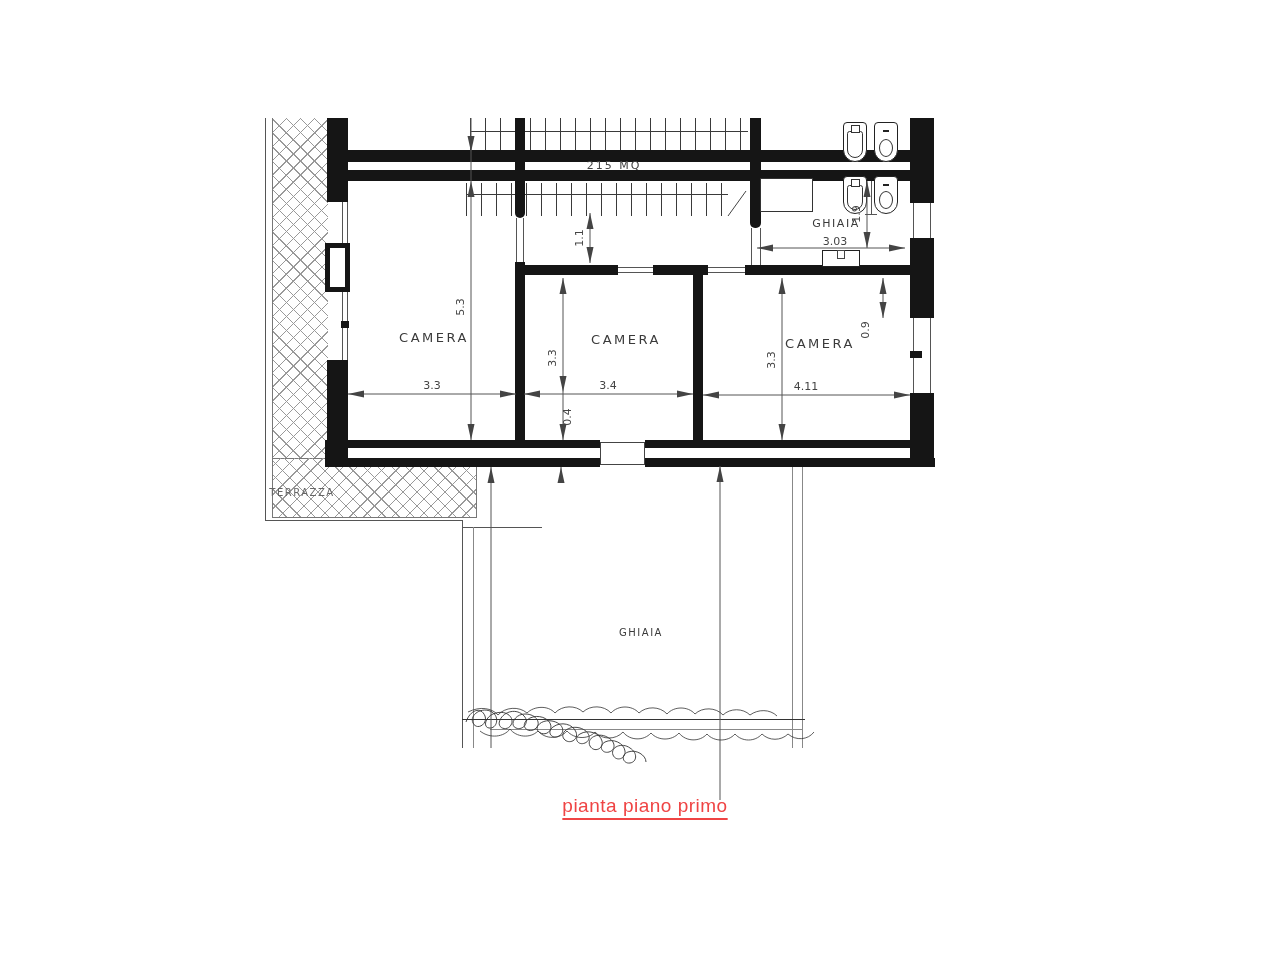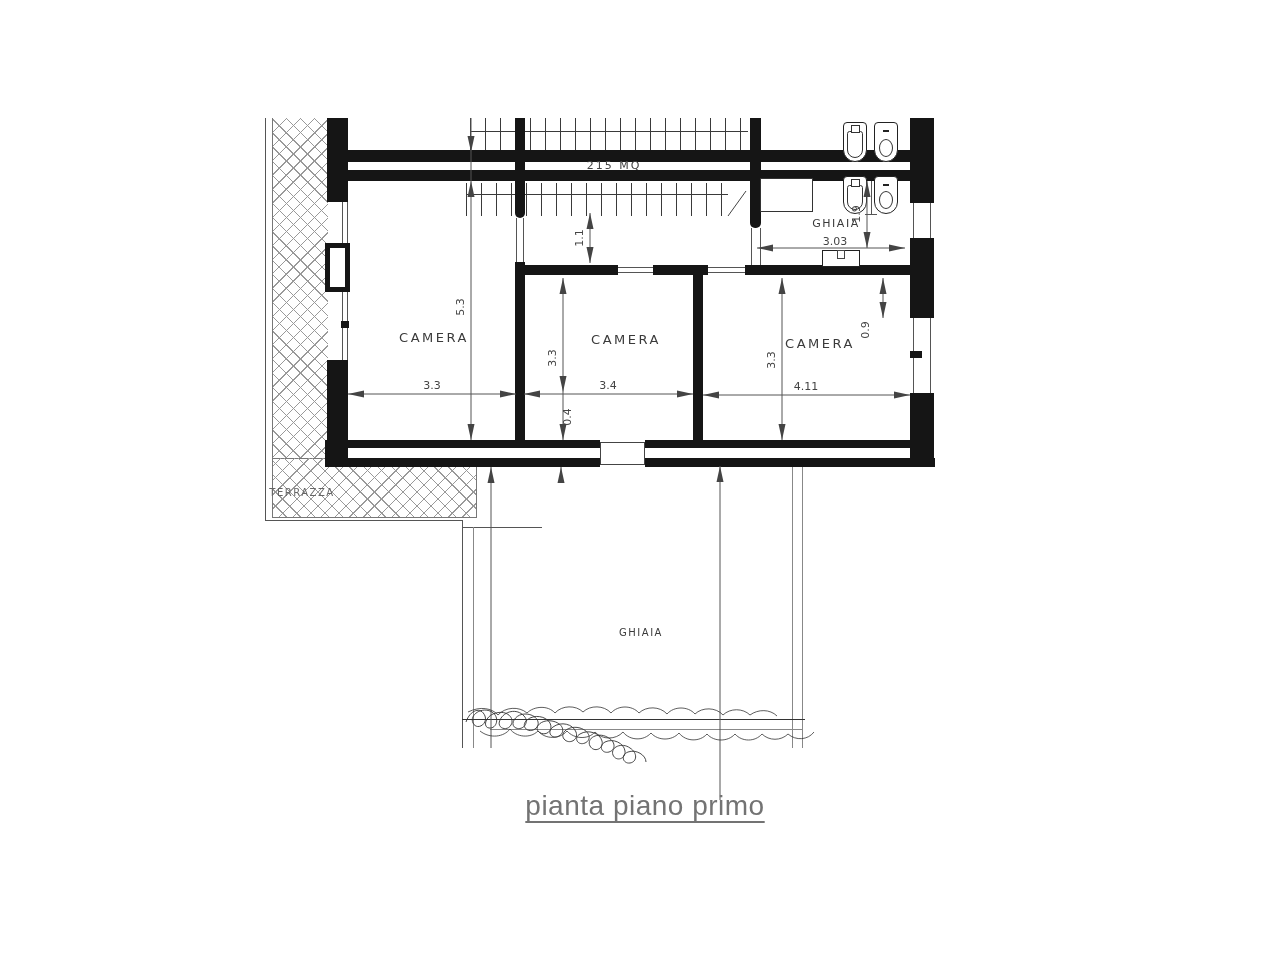--- a/index.html
+++ b/index.html
@@ -20,21 +20,21 @@
      letter-spacing:1.5px;white-space:nowrap;}
   .fix{position:absolute;width:24px;background:#fff;border:1.5px solid #222;
      border-radius:4px 4px 12px 12px;box-sizing:border-box;}
   .fix-in{position:absolute;left:3px;right:3px;top:8px;bottom:3px;border:1px solid #333;
      border-radius:3px 3px 9px 9px;}
   .fix-tap{position:absolute;left:50%;top:2px;width:7px;height:6px;margin-left:-4px;border:1px solid #333;background:#fff;}
   .fix-bowl{position:absolute;left:50%;bottom:4px;width:12px;height:16px;margin-left:-7px;border:1px solid #333;border-radius:50%;}
   .fix-dash{position:absolute;left:50%;top:7px;width:6px;height:2px;margin-left:-3px;background:#222;}
   .whitebox{position:absolute;background:#fff;border:1px solid #444;box-sizing:border-box;}
   #title{position:absolute;left:645px;top:806px;transform:translate(-50%,-50%);
-     color:#737373;font-size:28px;letter-spacing:0.5px;
+     color:#ef4444;font-size:19px;letter-spacing:0.5px;
      text-decoration:underline;text-underline-offset:6px;text-decoration-thickness:1.5px;
      font-family:"Liberation Sans", sans-serif;}
   svg text{font-family:"DejaVu Sans", sans-serif;font-size:11px;fill:#444;}
 </style>
 </head>
 <body>
 
 <div id="canvas">
 
   <div class="hatch" style="left:272px;top:118px;width:55px;height:340px;border-right:none;border-top:none;"></div>

